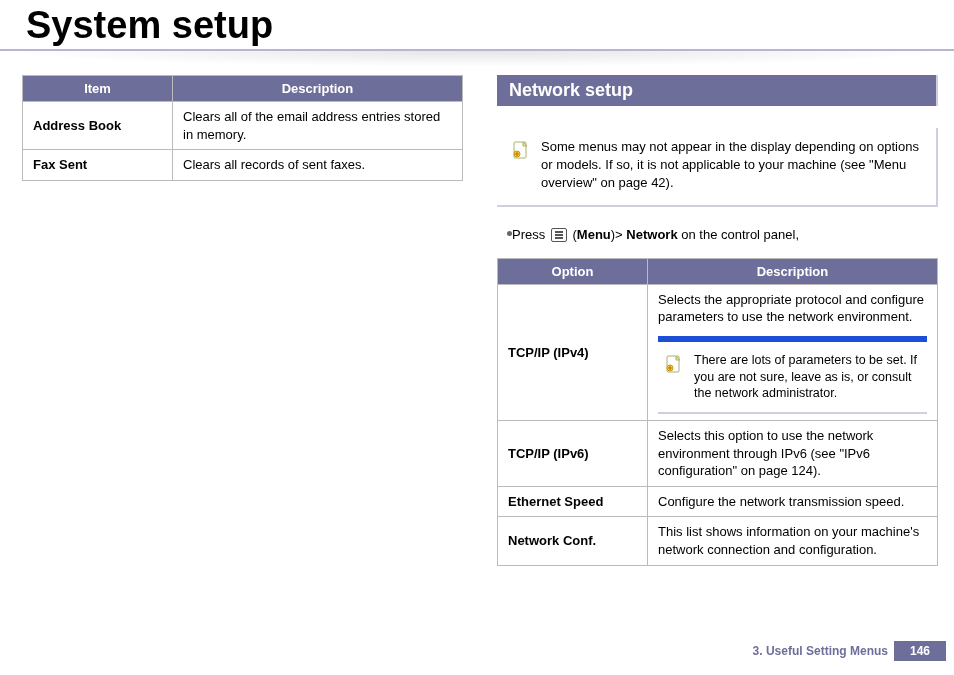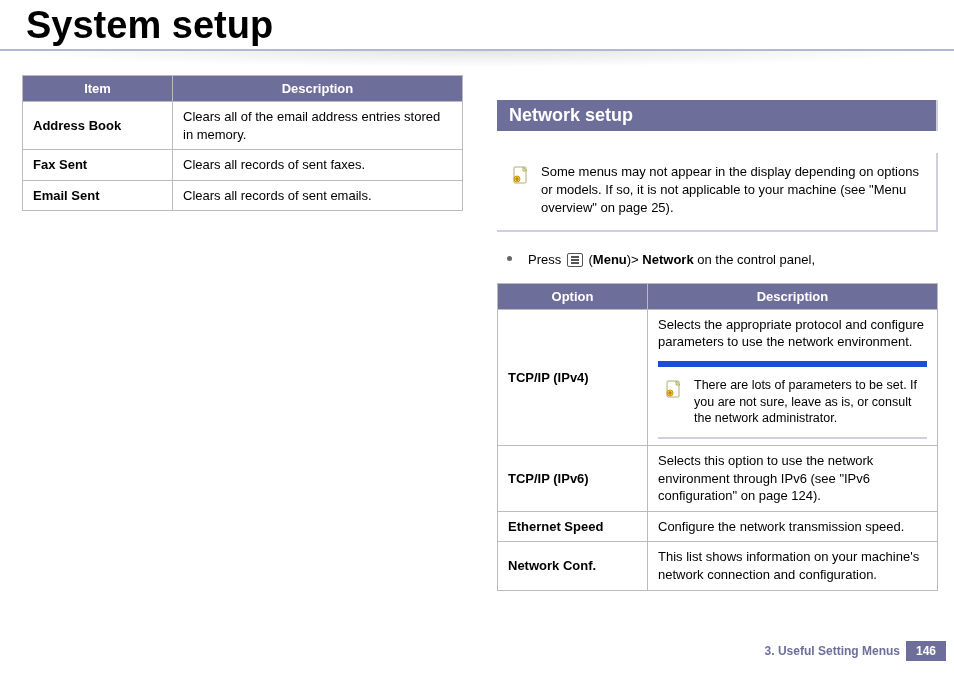--- a/index.html
+++ b/index.html
@@ -64,21 +64,20 @@
 
   
   .section-bar {
     background: #6e6e9b;
     color: #fff;
     font-size: 18px;
     font-weight: 700;
     padding: 5px 12px;
     border-right: 2px solid #cfcfe0;
     margin-bottom: 22px;
-    margin-top: 25px;
   }
 
   
   .note {
     display: flex;
     gap: 10px;
     padding: 10px 12px 12px 14px;
     border-bottom: 2px solid #cfcfe0;
     border-right: 2px solid #cfcfe0;
     font-size: 13px;
@@ -99,21 +98,20 @@
     line-height: 1.35;
     margin-top: 10px;
   }
   .note-inner .note-icon { margin-top: 2px; }
 
   
   .bullet {
     font-size: 13px;
     display: flex;
     align-items: center;
-    gap: 16px;
     padding-left: 10px;
     margin-bottom: 16px;
   }
   .bullet .dot {
     width: 5px; height: 5px; border-radius: 50%; background: #666; flex: 0 0 auto;
   }
   .menu-icon {
     display: inline-block; width: 16px; height: 14px;
     border: 1px solid #555; border-radius: 2px;
     position: relative; top: 3px; margin: 0 2px;
@@ -129,21 +127,21 @@
     right: 8px;
     bottom: 14px;
     display: flex;
     align-items: center;
     gap: 6px;
     font-size: 12px;
   }
   .footer .chap { color: #6e6e9b; font-weight: 700; }
   .footer .pg {
     background: #6e6e9b; color: #fff; font-weight: 700;
-    padding: 3px 10px;
+    padding: 3px 16px;
   }
 
   
   .note-icon svg { display: block; }
 </style>
 </head>
 <body>
 
 <div class="page-title">System setup</div>
 
@@ -158,43 +156,39 @@
         </tr>
       </thead>
       <tbody>
         <tr>
           <td class="key">Address Book</td>
           <td>Clears all of the email address entries stored in memory.</td>
         </tr>
         <tr>
           <td class="key">Fax Sent</td>
           <td>Clears all records of sent faxes.</td>
-        </tr>
-        <tr>
-          <td class="key">Email Sent</td>
-          <td>Clears all records of sent emails.</td>
         </tr>
       </tbody>
     </table>
   </div>
 
   <div class="col">
 
     <div class="section-bar">Network setup</div>
 
     <div class="note">
       <span class="note-icon">
         <svg width="20" height="20" viewBox="0 0 20 20">
           <rect x="3" y="2" width="12" height="16" rx="1" fill="#fff" stroke="#b0b070"></rect>
           <path d="M12 2 L16 6 L12 6 Z" fill="#e8e890" stroke="#b0b070"></path>
           <circle cx="6" cy="14" r="3" fill="#ffd24d" stroke="#c29a00"></circle>
           <path d="M4 14 L8 14 M6 12 L6 16" stroke="#c07000" stroke-width="1.2"></path>
         </svg>
       </span>
-      <span>Some menus may not appear in the display depending on options or models. If so, it is not applicable to your machine (see "Menu overview" on page 25).</span>
+      <span>Some menus may not appear in the display depending on options or models. If so, it is not applicable to your machine (see "Menu overview" on page 42).</span>
     </div>
 
     <div class="bullet">
       <span class="dot"></span>
       <span>
         <span>Press</span>
         <span class="menu-icon"></span>
         <span>(</span><b>Menu</b><span>)&gt;</span>
         <b>Network</b><span> on the control panel,</span>
       </span>

